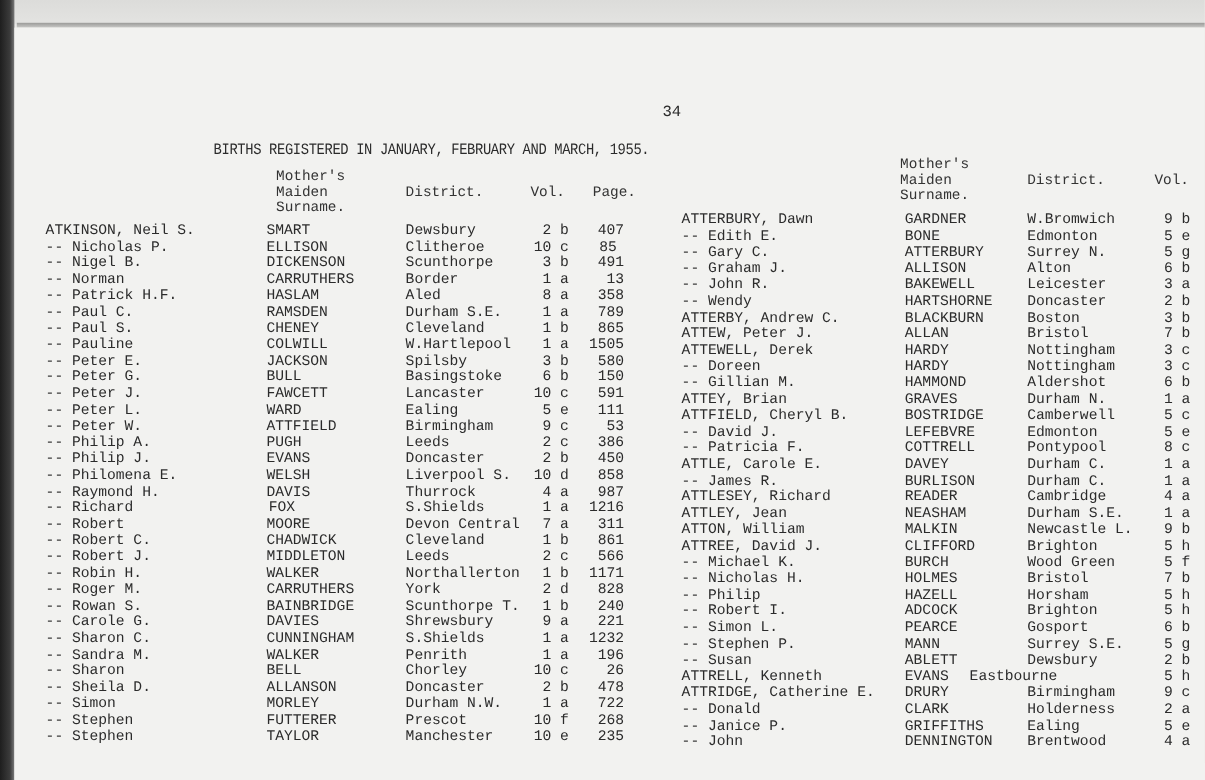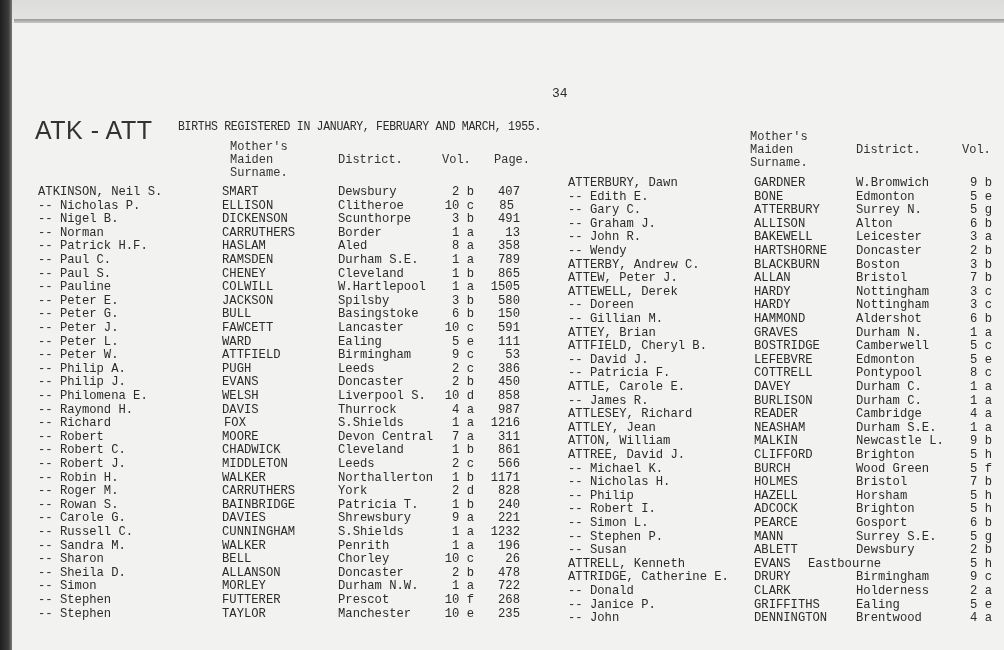--- a/index.html
+++ b/index.html
@@ -44,21 +44,20 @@
 </style>
 </head>
 <body>
 
 <div class="top-strip"></div>
 <div class="top-rule"></div>
 <div class="left-edge"></div>
 
 <div class="page">
   <div class="page-number">34</div>
-  <div class="range-title">ATK - ATT</div>
   <div class="main-title">BIRTHS REGISTERED IN JANUARY, FEBRUARY AND MARCH, 1955.</div>
 
   <div class="hdr" style="left:218px;top:118px;">
     <div>Mother's</div>
     <div>Maiden</div>
     <div>Surname.</div>
   </div>
   <div class="hdr" style="left:326px;top:131px;">District.</div>
   <div class="hdr" style="left:430px;top:131px;">Vol.</div>
   <div class="hdr" style="left:482px;top:131px;">Page.</div>
@@ -229,33 +228,33 @@
       <div class="row" style="top: 462.2px; left: 0px;">
     <span class="c" style="left:26px">-- Roger M.</span>
     <span class="c" style="left:210px">CARRUTHERS</span>
     <span class="c" style="left:326px">York</span>
     <span class="c num" style="left:420px;width:42px">2 d</span>
     <span class="c num" style="left:466px;width:42px">828</span>
   </div>
       <div class="row" style="top: 475.8px; left: 0px;">
     <span class="c" style="left:26px">-- Rowan S.</span>
     <span class="c" style="left:210px">BAINBRIDGE</span>
-    <span class="c" style="left:326px">Patricia T.</span>
+    <span class="c" style="left:326px">Scunthorpe T.</span>
     <span class="c num" style="left:420px;width:42px">1 b</span>
     <span class="c num" style="left:466px;width:42px">240</span>
   </div>
       <div class="row" style="top: 489.4px; left: 0px;">
     <span class="c" style="left:26px">-- Carole G.</span>
     <span class="c" style="left:210px">DAVIES</span>
     <span class="c" style="left:326px">Shrewsbury</span>
     <span class="c num" style="left:420px;width:42px">9 a</span>
     <span class="c num" style="left:466px;width:42px">221</span>
   </div>
       <div class="row" style="top: 503px; left: 0px;">
-    <span class="c" style="left:26px">-- Russell C.</span>
+    <span class="c" style="left:26px">-- Sharon C.</span>
     <span class="c" style="left:210px">CUNNINGHAM</span>
     <span class="c" style="left:326px">S.Shields</span>
     <span class="c num" style="left:420px;width:42px">1 a</span>
     <span class="c num" style="left:466px;width:42px">1232</span>
   </div>
       <div class="row" style="top: 516.6px; left: 0px;">
     <span class="c" style="left:26px">-- Sandra M.</span>
     <span class="c" style="left:210px">WALKER</span>
     <span class="c" style="left:326px">Penrith</span>
     <span class="c num" style="left:420px;width:42px">1 a</span>

